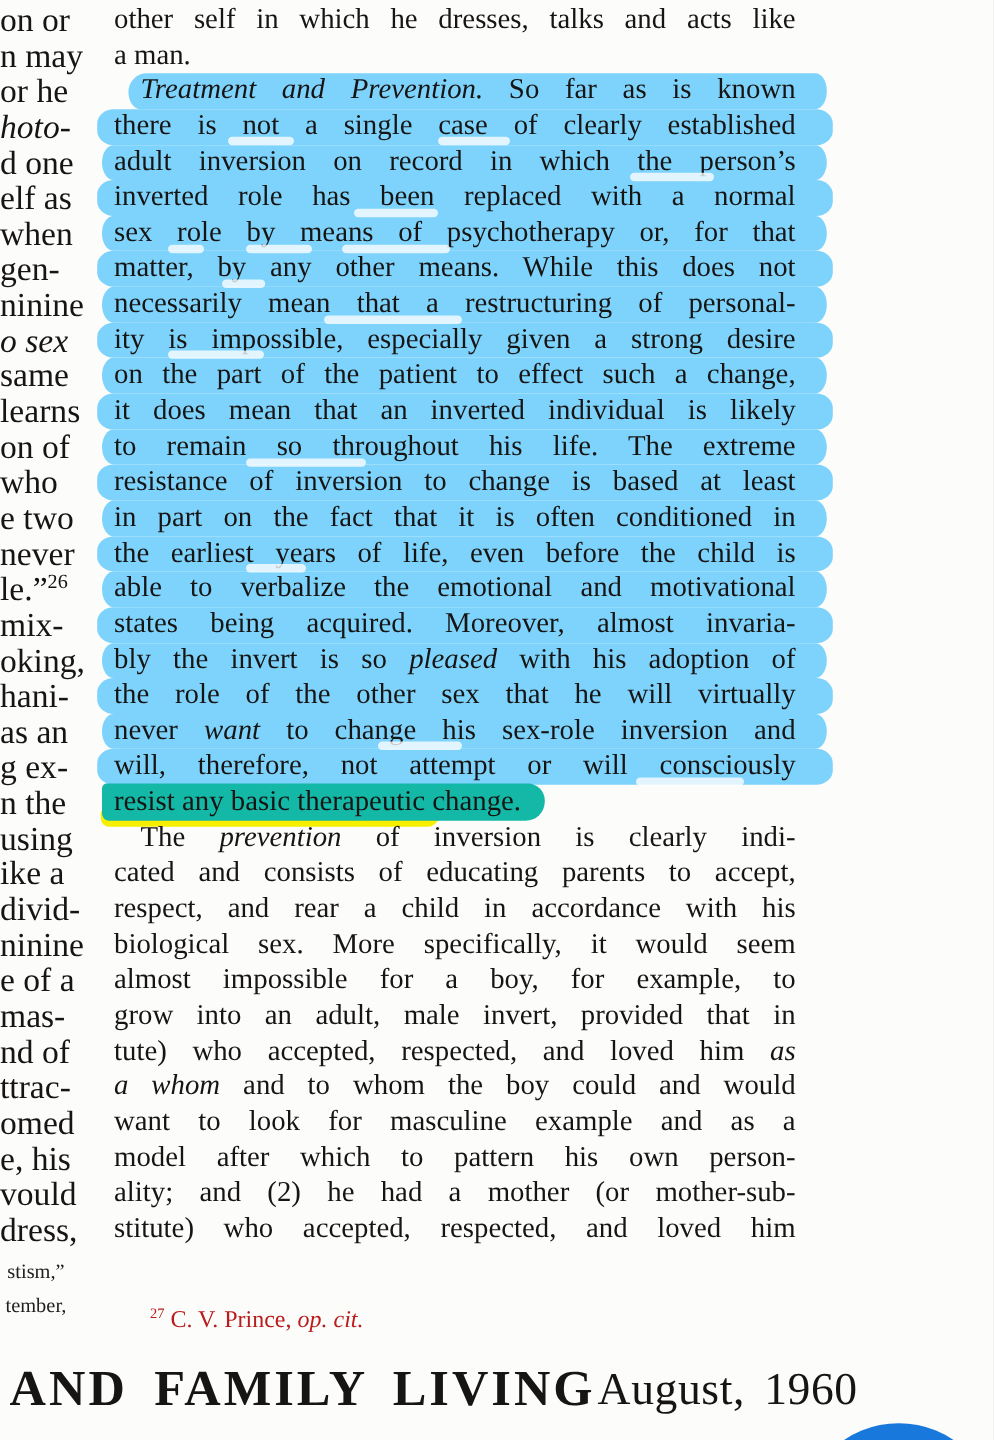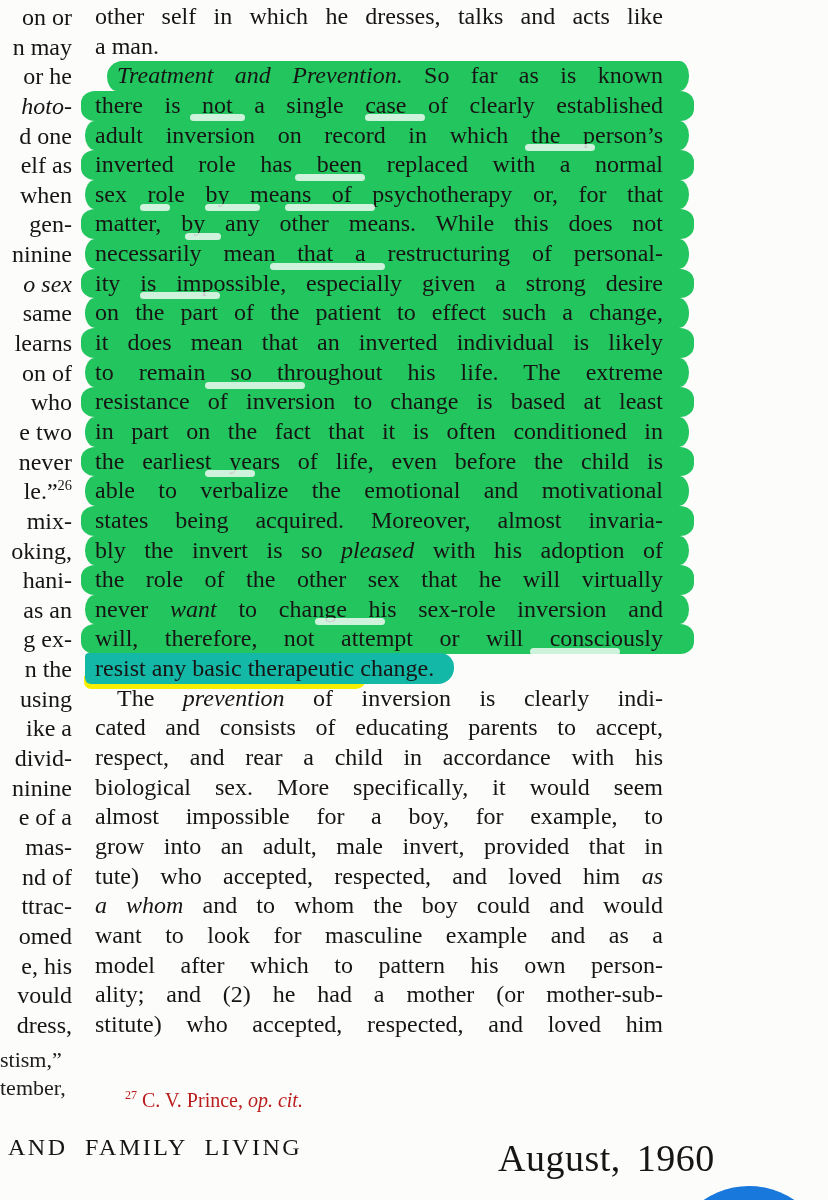--- a/index.html
+++ b/index.html
@@ -3,42 +3,42 @@
 <meta charset="utf-8">
 <style>
   html,body{margin:0;padding:0;background:#e8e8e8;}
   .page{
     position:relative;width:828px;height:1200px;overflow:hidden;
     background:#fcfcfa;color:#171514;
     font-family:"Liberation Serif","DejaVu Serif",serif;
   }
   
   .left-col{
-    position:absolute;left:0;top:3px;width:72px;text-align:right;
-    font-size:24px;
+    position:absolute;left:0;top:3px;width:72px;text-align:left;
+    font-size:28px;
   }
   .left-col .line{height:29.65px;line-height:29.65px;white-space:nowrap;}
   .lc-footnote{
-    position:absolute;left:0;top:1046px;width:60px;text-align:left;
-    font-size:22px;line-height:28px;color:#22201e;
+    position:absolute;left:0;top:1046px;width:60px;text-align:center;
+    font-size:17px;line-height:28px;color:#22201e;
   }
   .main-col{
     position:absolute;left:95px;top:2px;width:568px;
     font-size:24px;
   }
   .main-col .line{
     position:relative;z-index:2;height:29.65px;line-height:29.65px;
     text-align:justify;text-align-last:justify;
   }
   .main-col .line.nj{text-align-last:left;}
   i{font-style:italic;}
   sup{font-size:60%;vertical-align:super;line-height:0;}
   
   .hl{
-    background:#22c55e;
+    background:#7dd3fc;
     margin-left:-10px;padding-left:10px;
     margin-right:-26px;padding-right:26px;
     border-radius:10px/15px;
   }
   .hl:nth-child(even){
     margin-left:-14px;padding-left:14px;
     margin-right:-31px;padding-right:31px;
     border-radius:14px/12px;
   }
   .hl.ind{
@@ -57,22 +57,23 @@
   .swash{
     position:absolute;left:84px;top:676px;width:282px;height:13px;z-index:1;
     background:#f7ee00;border-radius:0 4px 14px 10px;
   }
   
   .footnote{
     position:absolute;left:125px;top:1089px;font-size:20px;color:#b91c1c;
   }
   .page-footer{position:absolute;left:0;top:1134px;width:828px;height:46px;}
   .f-left{
-    position:absolute;left:8px;top:0;font-size:24px;letter-spacing:2.5px;
+    position:absolute;left:8px;top:0;font-size:42px;letter-spacing:2.5px;
     word-spacing:9px;
+    font-weight:bold;
   }
   .f-right{
     position:absolute;left:498px;top:2px;font-size:38px;letter-spacing:0.5px;
     word-spacing:6px;
   }
   
   .fab{
     position:absolute;left:668px;top:1186px;width:162px;height:162px;
     border-radius:50%;background:#1878dc;cursor:pointer;
   }

